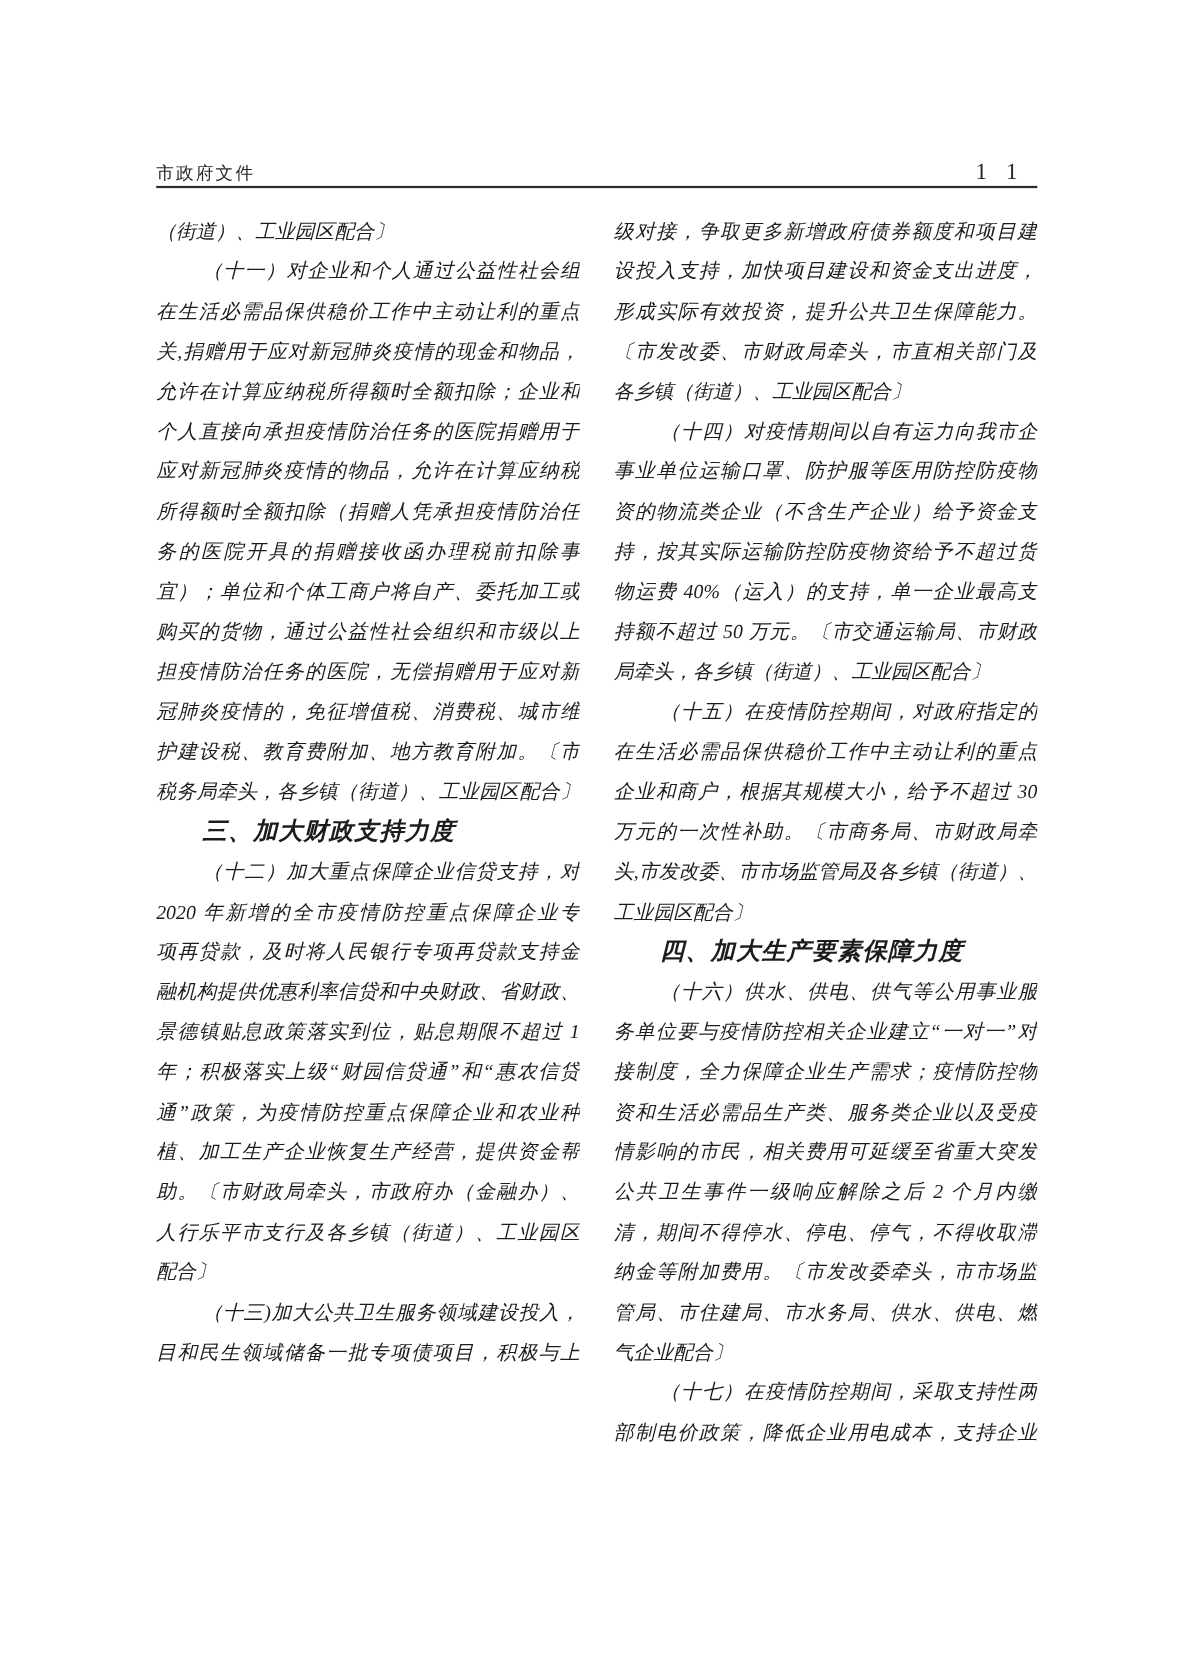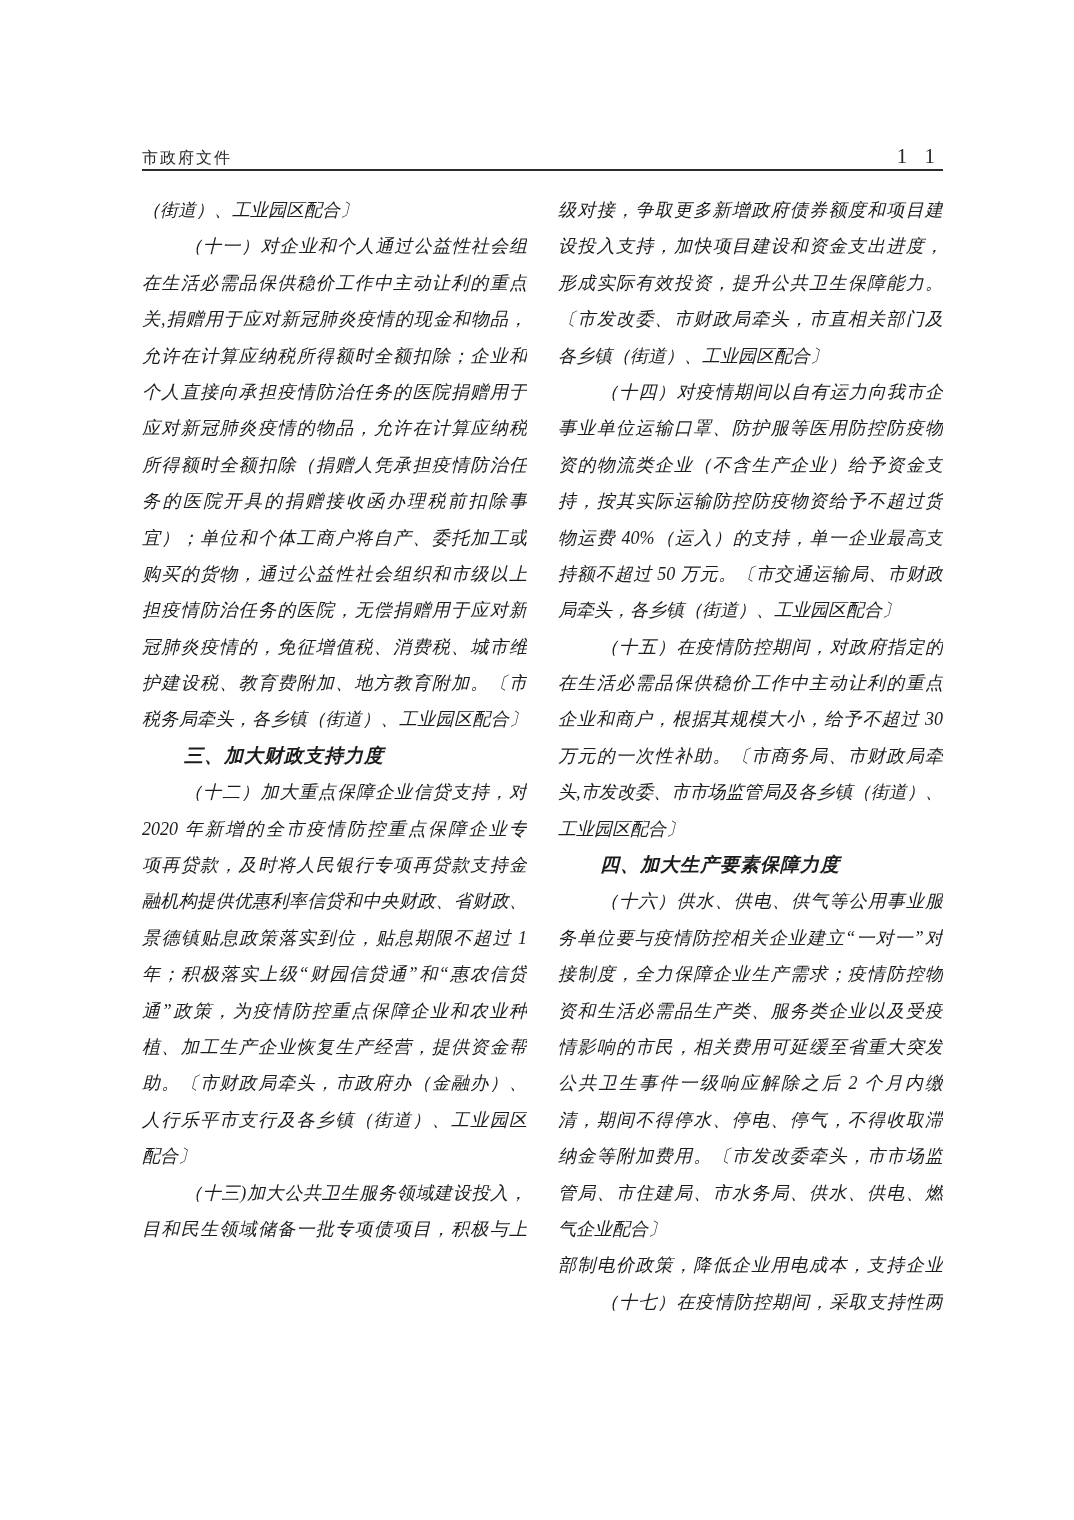--- a/index.html
+++ b/index.html
@@ -23,21 +23,21 @@
     align-items: flex-end;
   }
   .header-title {
     font-size: 16px;
     letter-spacing: 2px;
     color: #262626;
   }
   .page-number {
     font-size: 21px;
     letter-spacing: 6px;
-    margin-right: 2px;
+    margin-right: 12px;
     color: #262626;
   }
   .header-rule {
     position: absolute;
     left: 142px;
     top: 169px;
     width: 801px;
     height: 2px;
     background: #2b2b2b;
   }
@@ -63,21 +63,21 @@
     text-align: left;
     text-align-last: left;
   }
   .line.fill-indent { padding-left: 42px; }
   .line.heading {
     padding-left: 42px;
     text-align: left;
     text-align-last: left;
     font-family: "Liberation Sans", "DejaVu Sans", sans-serif;
     font-weight: 700;
-    font-size: 19px;
+    font-size: 22px;
     letter-spacing: 1px;
   }
 </style>
 </head>
 <body>
 
 <div>
 
   <div class="header-row">
     <span class="header-title">市政府文件</span>
@@ -141,18 +141,18 @@
         <div class="line fill-indent">（十六）供水、供电、供气等公用事业服</div>
         <div class="line fill">务单位要与疫情防控相关企业建立“一对一”对</div>
         <div class="line fill">接制度，全力保障企业生产需求；疫情防控物</div>
         <div class="line fill">资和生活必需品生产类、服务类企业以及受疫</div>
         <div class="line fill">情影响的市民，相关费用可延缓至省重大突发</div>
         <div class="line fill">公共卫生事件一级响应解除之后 2 个月内缴</div>
         <div class="line fill">清，期间不得停水、停电、停气，不得收取滞</div>
         <div class="line fill">纳金等附加费用。〔市发改委牵头，市市场监</div>
         <div class="line fill">管局、市住建局、市水务局、供水、供电、燃</div>
         <div class="line end">气企业配合〕</div>
+        <div class="line fill-indent">（十七）在疫情防控期间，采取支持性两</div>
         <div class="line fill">部制电价政策，降低企业用电成本，支持企业</div>
-        <div class="line fill-indent">（十七）在疫情防控期间，采取支持性两</div>
       </div>
   </div>
 
 </div>
 
 </body></html>

